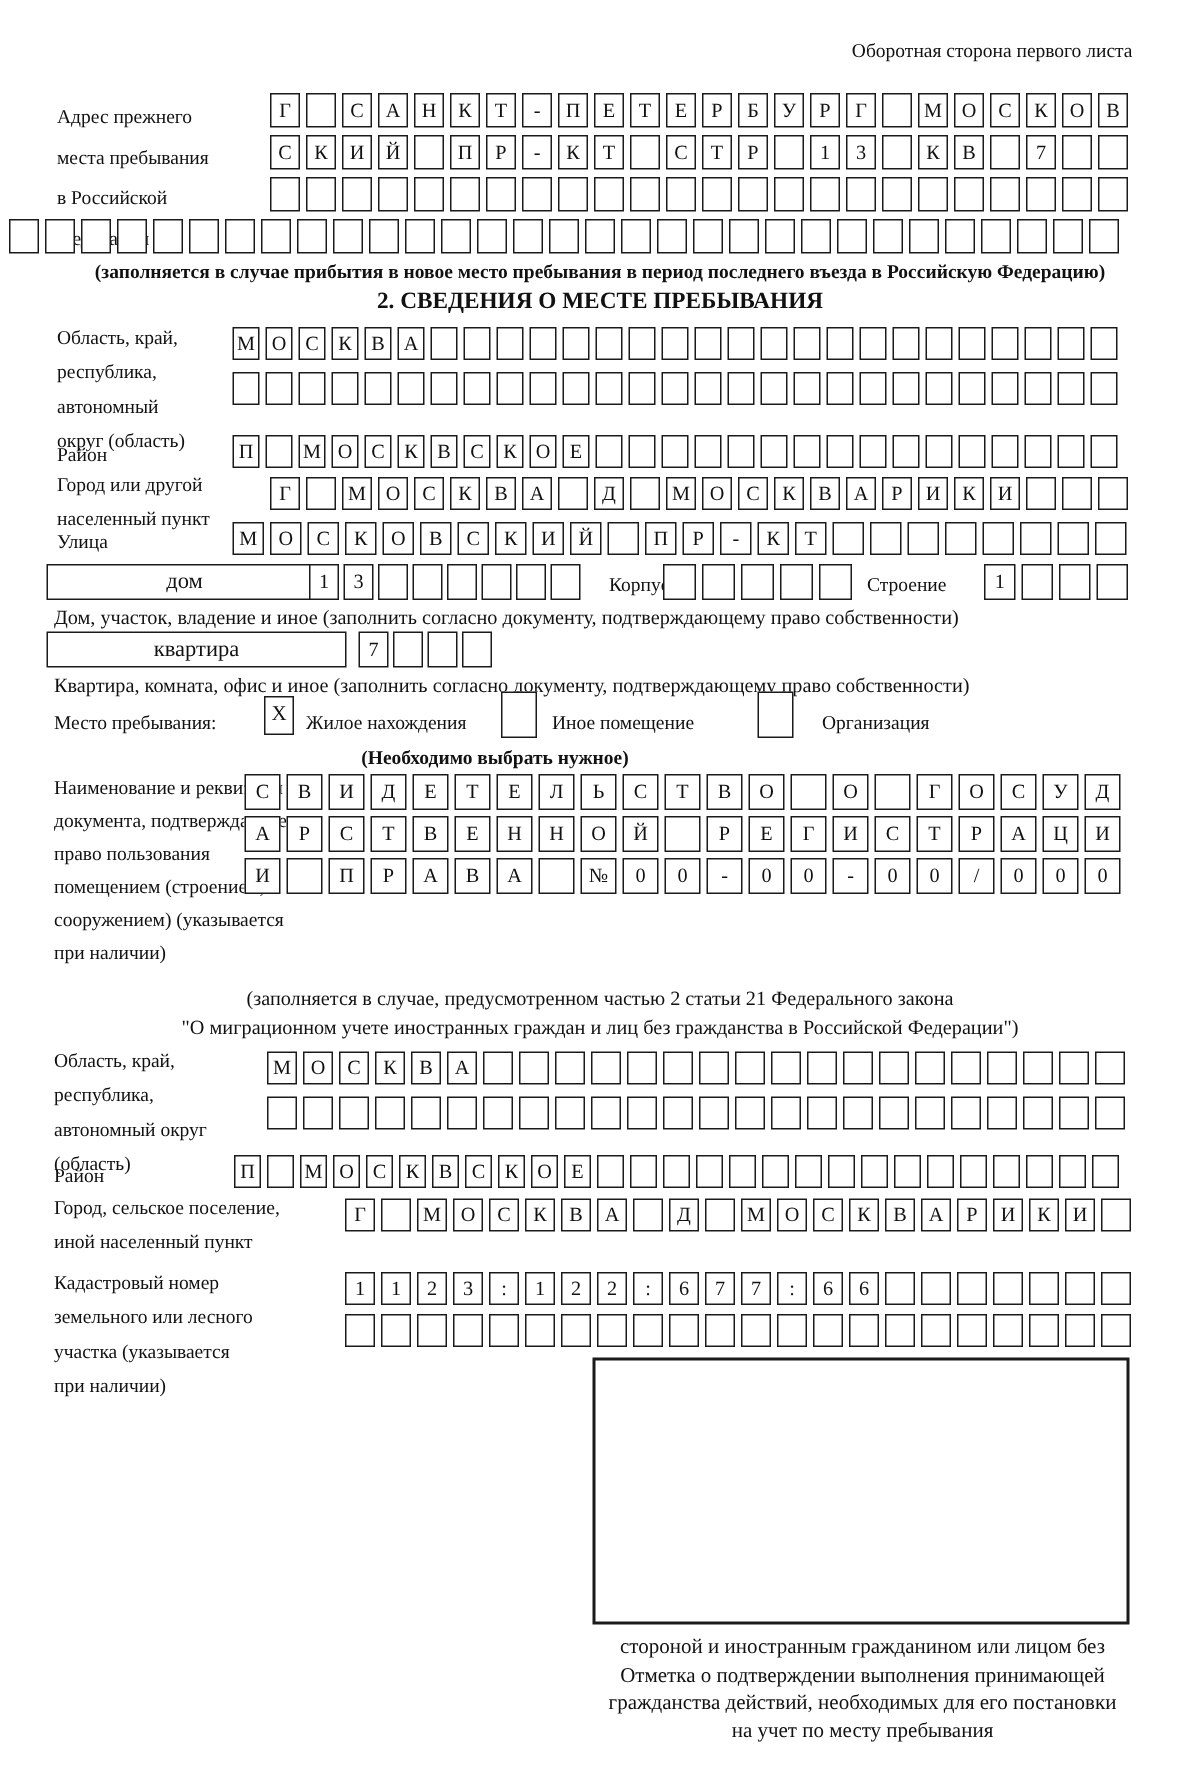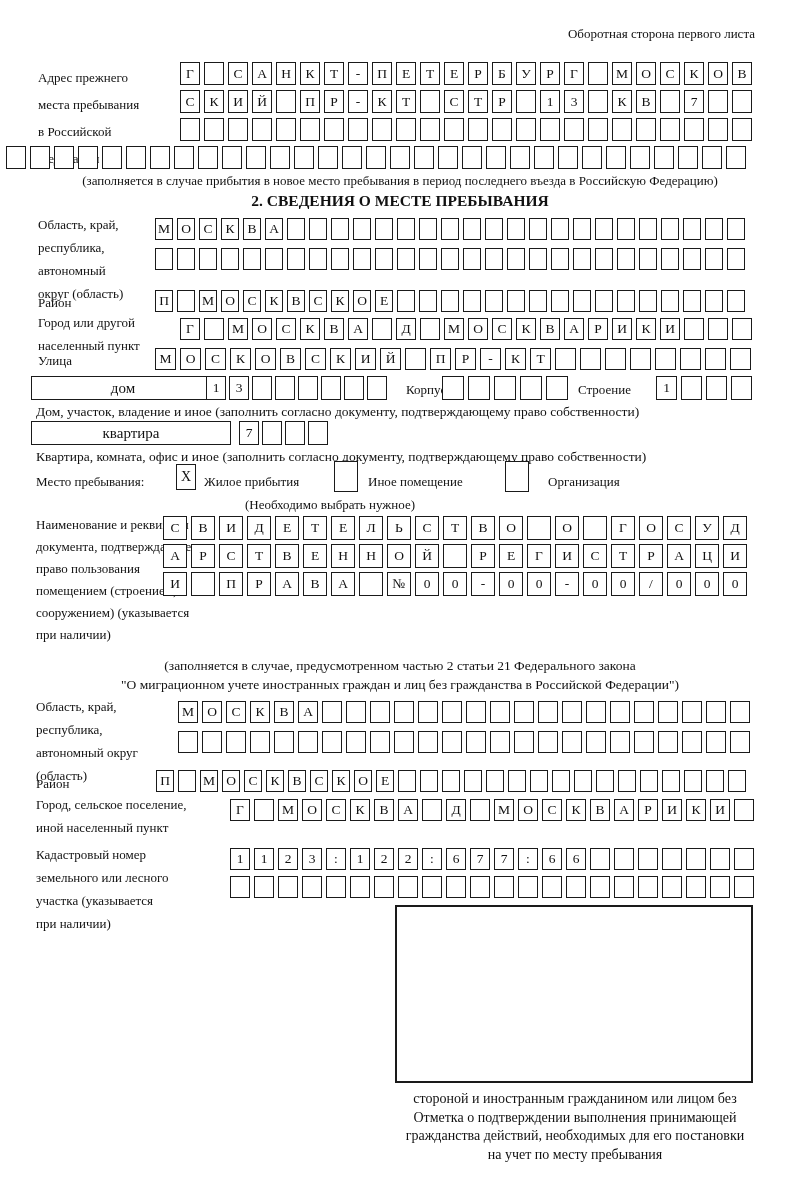--- a/index.html
+++ b/index.html
@@ -19,21 +19,21 @@
   .cr.doc .cb { width:24px; height:24px; border-width:1.9px; }
   .cr.hs .cb { width:20px; height:24px; }
   .cr.hs { gap:3px; }
   .cr.kp .cb { width:22px; height:24px; }
   .cr.so .cb { width:21px; height:24px; }
   .wbox { position:absolute; border:1.6px solid #1a1a1a; display:flex;
           align-items:center; justify-content:center; font-size:15px; background:#fff; }
   .cap { position:absolute; font-size:13.5px; white-space:nowrap; }
   .center { left:0; width:800px; text-align:center; }
   .title { font-weight:bold; font-size:15.5px; }
-  .note { font-size:13px; }
+  .note { font-size:13px;font-weight:bold; }
   .chk { position:absolute; border:1.6px solid #1a1a1a; display:flex; align-items:center;
          justify-content:center; font-size:14px; background:#fff; }
   .stamp { position:absolute; border:2px solid #1a1a1a; background:#fff; }
   .stampcap { position:absolute; font-size:14px; line-height:18.5px; text-align:center; }
 </style>
 </head>
 <body>
 
 <div class="page">
 
@@ -347,21 +347,21 @@
   <div class="cr hs" style="left:239px;top:421px;">
       <span class="cb">7</span>
       <span class="cb"></span>
       <span class="cb"></span>
       <span class="cb"></span>
     </div>
   <div class="cap" style="left:36px;top:449px;">Квартира, комната, офис и иное (заполнить согласно документу, подтверждающему право собственности)</div>
 
   <div class="abs lbl" style="left:36px;top:470px;">Место пребывания:</div>
   <div class="chk" style="left:176px;top:464px;width:20px;height:26px;">X</div>
-  <div class="abs lbl" style="left:204px;top:470px;">Жилое прибытия</div>
+  <div class="abs lbl" style="left:204px;top:470px;">Жилое нахождения</div>
   <div class="chk" style="left:334px;top:461px;width:24px;height:31px;"></div>
   <div class="abs lbl" style="left:368px;top:470px;">Иное помещение</div>
   <div class="chk" style="left:505px;top:461px;width:24px;height:31px;"></div>
   <div class="abs lbl" style="left:548px;top:470px;">Организация</div>
   <div class="abs note" style="left:160px;top:497px;width:340px;text-align:center;">(Необходимо выбрать нужное)</div>
 
   <div class="abs" style="left:36px;top:514px;">
     <div class="lbl" style="line-height:22px;">Наименование и реквизиты</div>
     <div class="lbl" style="line-height:22px;">документа, подтверждающего</div>
     <div class="lbl" style="line-height:22px;">право пользования</div>

